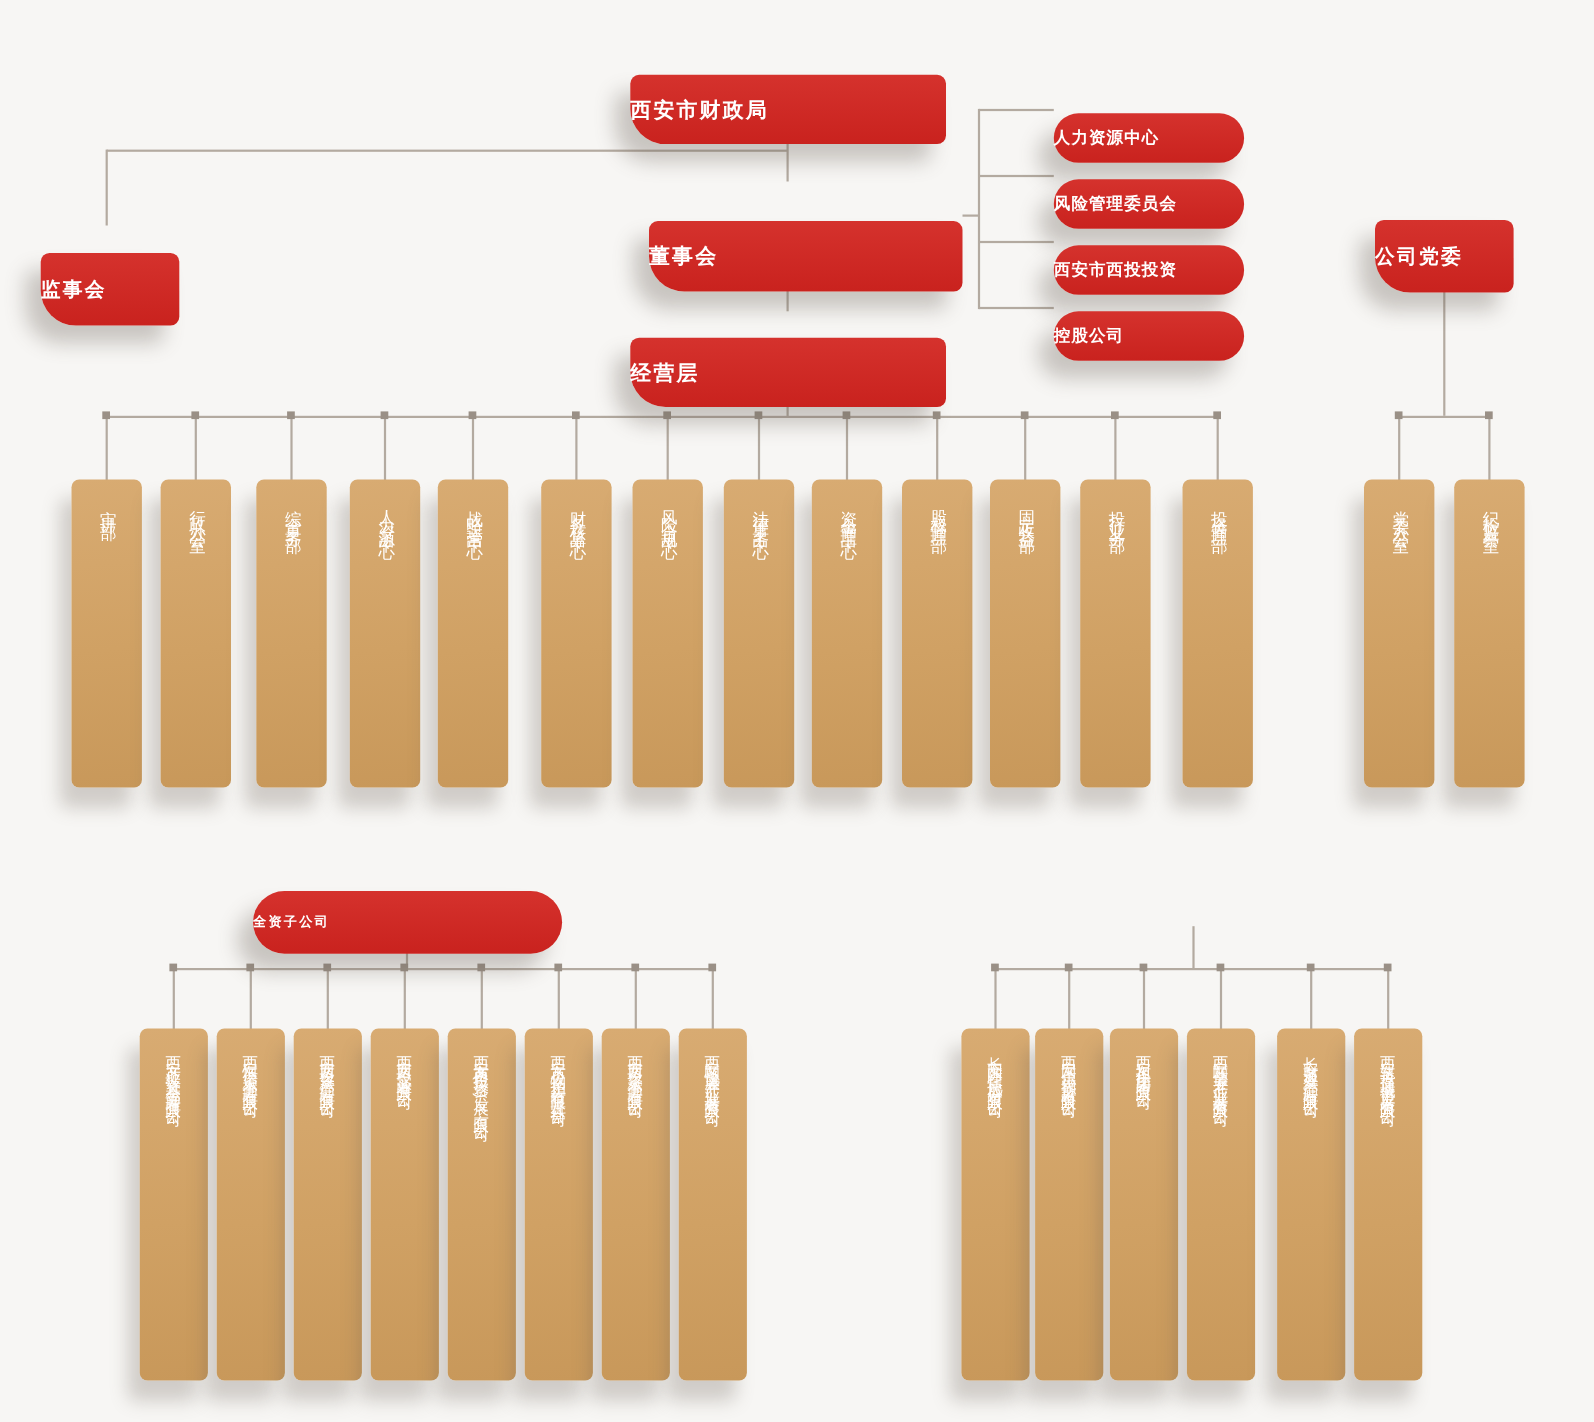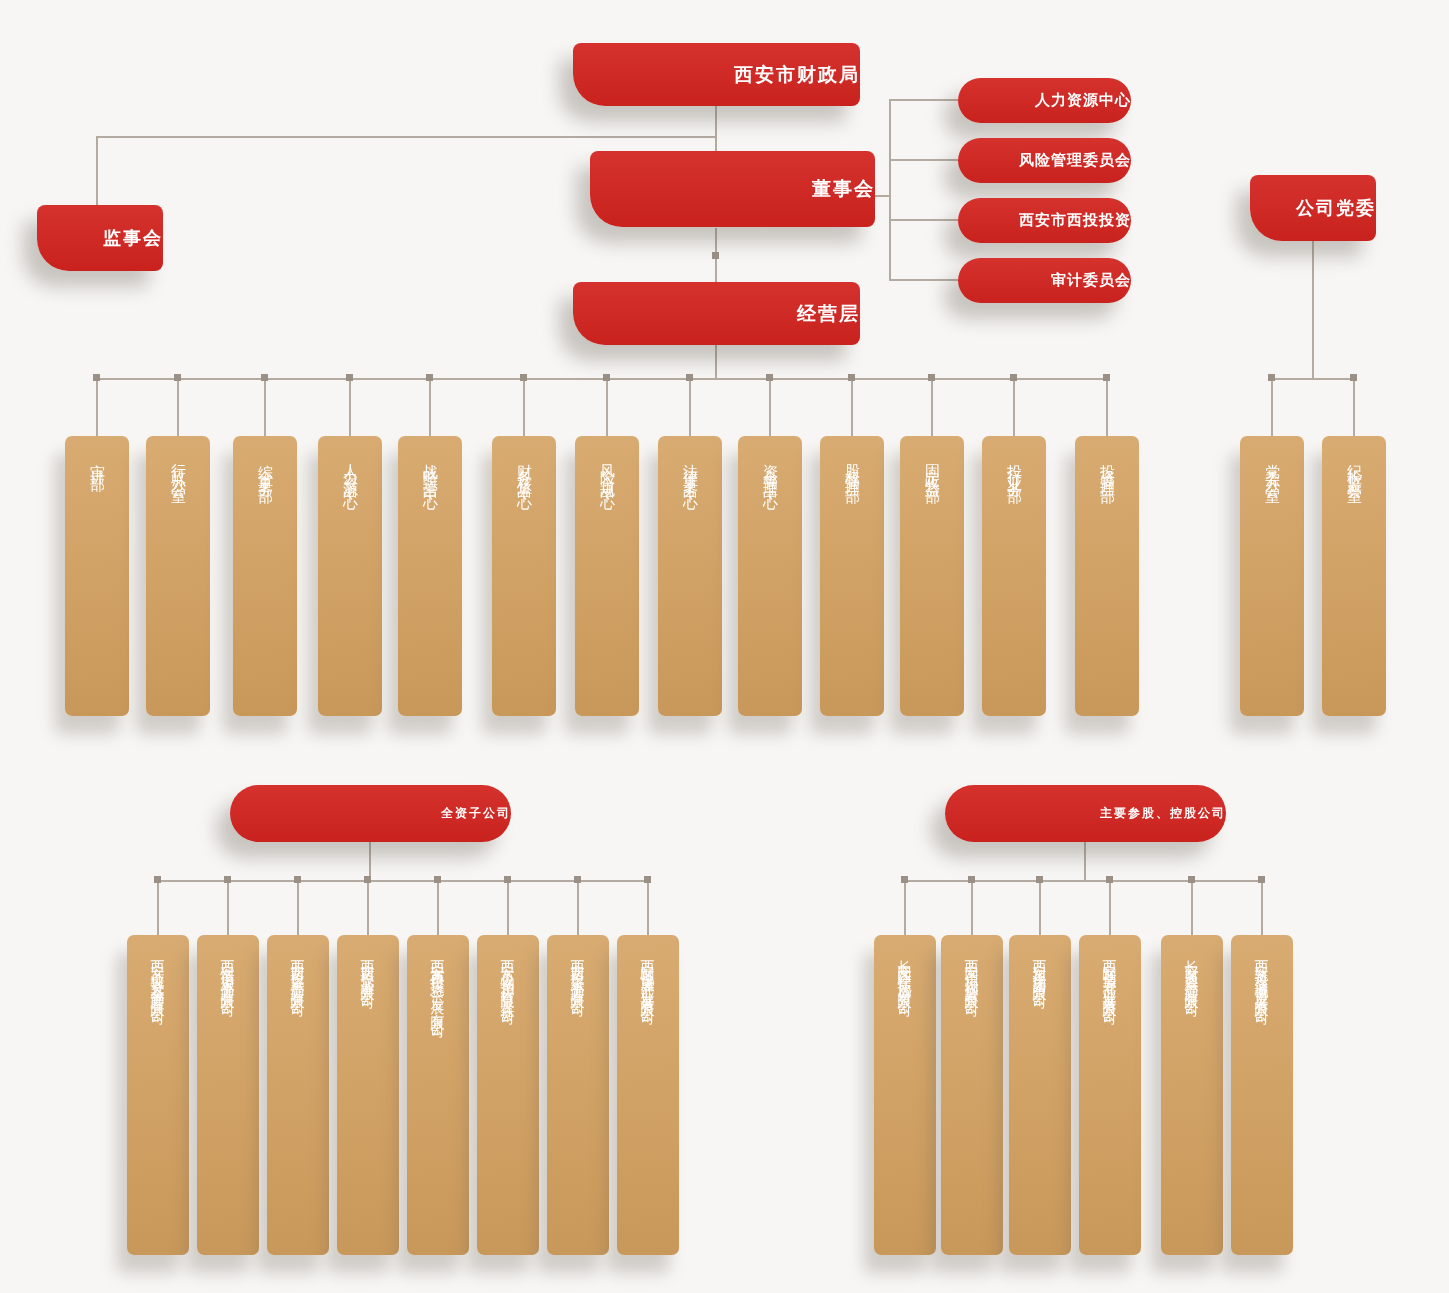--- a/index.html
+++ b/index.html
@@ -8,23 +8,24 @@
     font-family:"Liberation Sans","DejaVu Sans",sans-serif;
   }
   
   .line{position:absolute;background:#b3aaa0;z-index:1;}
   .line.h{height:2px;}
   .line.v{width:2px;}
   .dot{position:absolute;width:7px;height:7px;background:#9a9086;z-index:1;}
   
   .rbox{
     position:absolute;z-index:2;background:linear-gradient(180deg,#d5322d 0%,#c9221e 100%);
-    color:#fff;font-weight:bold;display:flex;align-items:center;justify-content:flex-end;
+    color:#fff;font-weight:bold;display:flex;align-items:center;justify-content:flex-start;
     font-size:19px;letter-spacing:2px;border-radius:8px 8px 8px 32px;
     box-shadow:-14px 16px 18px rgba(104,94,84,0.32);
+    margin-top:25px;
   }
   .rbox.small{font-size:18px;}
   .rbox.pill{width:173px;height:45px;border-radius:23px;font-size:15px;letter-spacing:1px;}
   .rbox.header{width:281px;height:57px;border-radius:29px;font-size:12px;}
   
   .vbox{
     position:absolute;z-index:2;display:flex;justify-content:center;
     background:linear-gradient(175deg,#d8ab72 0%,#d0a164 55%,#c8985a 100%);
     border-radius:7px;box-shadow:-10px 18px 16px rgba(106,96,86,0.28);
   }
@@ -119,21 +120,21 @@
   <div class="dot" style="left:901px;top:876px"></div>
   <div class="dot" style="left:968px;top:876px"></div>
   <div class="dot" style="left:1036px;top:876px"></div>
   <div class="dot" style="left:1106px;top:876px"></div>
   <div class="dot" style="left:1188px;top:876px"></div>
   <div class="dot" style="left:1258px;top:876px"></div>
 
   <div class="rbox" style="left:573px;top:43px;width:287px;height:63px">
     <span>西安市财政局</span>
   </div>
-  <div class="rbox" style="left:590px;top:151px;width:285px;height:76px">
+  <div class="rbox" style="left:590px;top:176px;width:285px;height:64px">
     <span>董事会</span>
   </div>
   <div class="rbox small" style="left:37px;top:205px;width:126px;height:66px">
     <span>监事会</span>
   </div>
   <div class="rbox" style="left:573px;top:282px;width:287px;height:63px">
     <span>经营层</span>
   </div>
   <div class="rbox small" style="left:1250px;top:175px;width:126px;height:66px">
     <span>公司党委</span>
@@ -142,29 +143,26 @@
   <div class="rbox pill" style="left:958px;top:78px">
     <span>人力资源中心</span>
   </div>
   <div class="rbox pill" style="left:958px;top:138px">
     <span>风险管理委员会</span>
   </div>
   <div class="rbox pill" style="left:958px;top:198px">
     <span>西安市西投投资</span>
   </div>
   <div class="rbox pill" style="left:958px;top:258px">
-    <span>审计委员会</span>
+    <span>控股公司</span>
   </div>
 
   <div class="rbox header" style="left:230px;top:785px">
     <span>全资子公司</span>
   </div>
-  <div class="rbox header" style="left:945px;top:785px">
-    <span>主要参股、控股公司</span>
-  </div>
 
   <div class="vbox dept" style="left:65px">
       <span class="vtext">审计部</span>
     </div>
   <div class="vbox dept" style="left:146px">
       <span class="vtext">行政办公室</span>
     </div>
   <div class="vbox dept" style="left:233px">
       <span class="vtext">综合事务部</span>
     </div>

